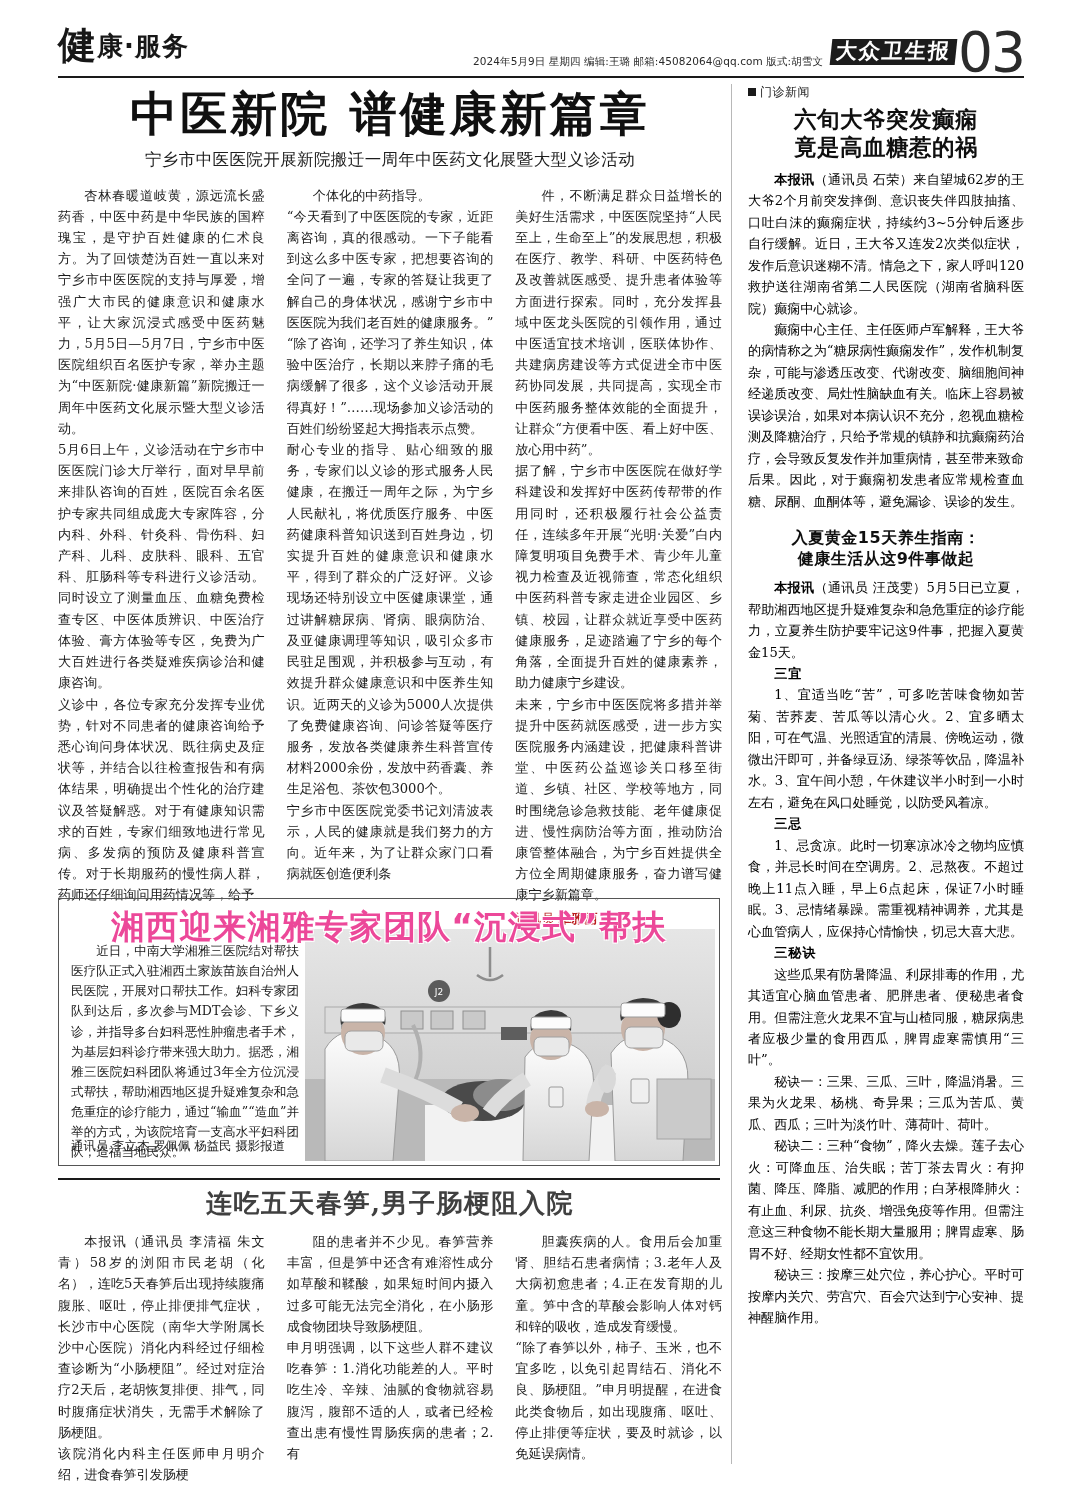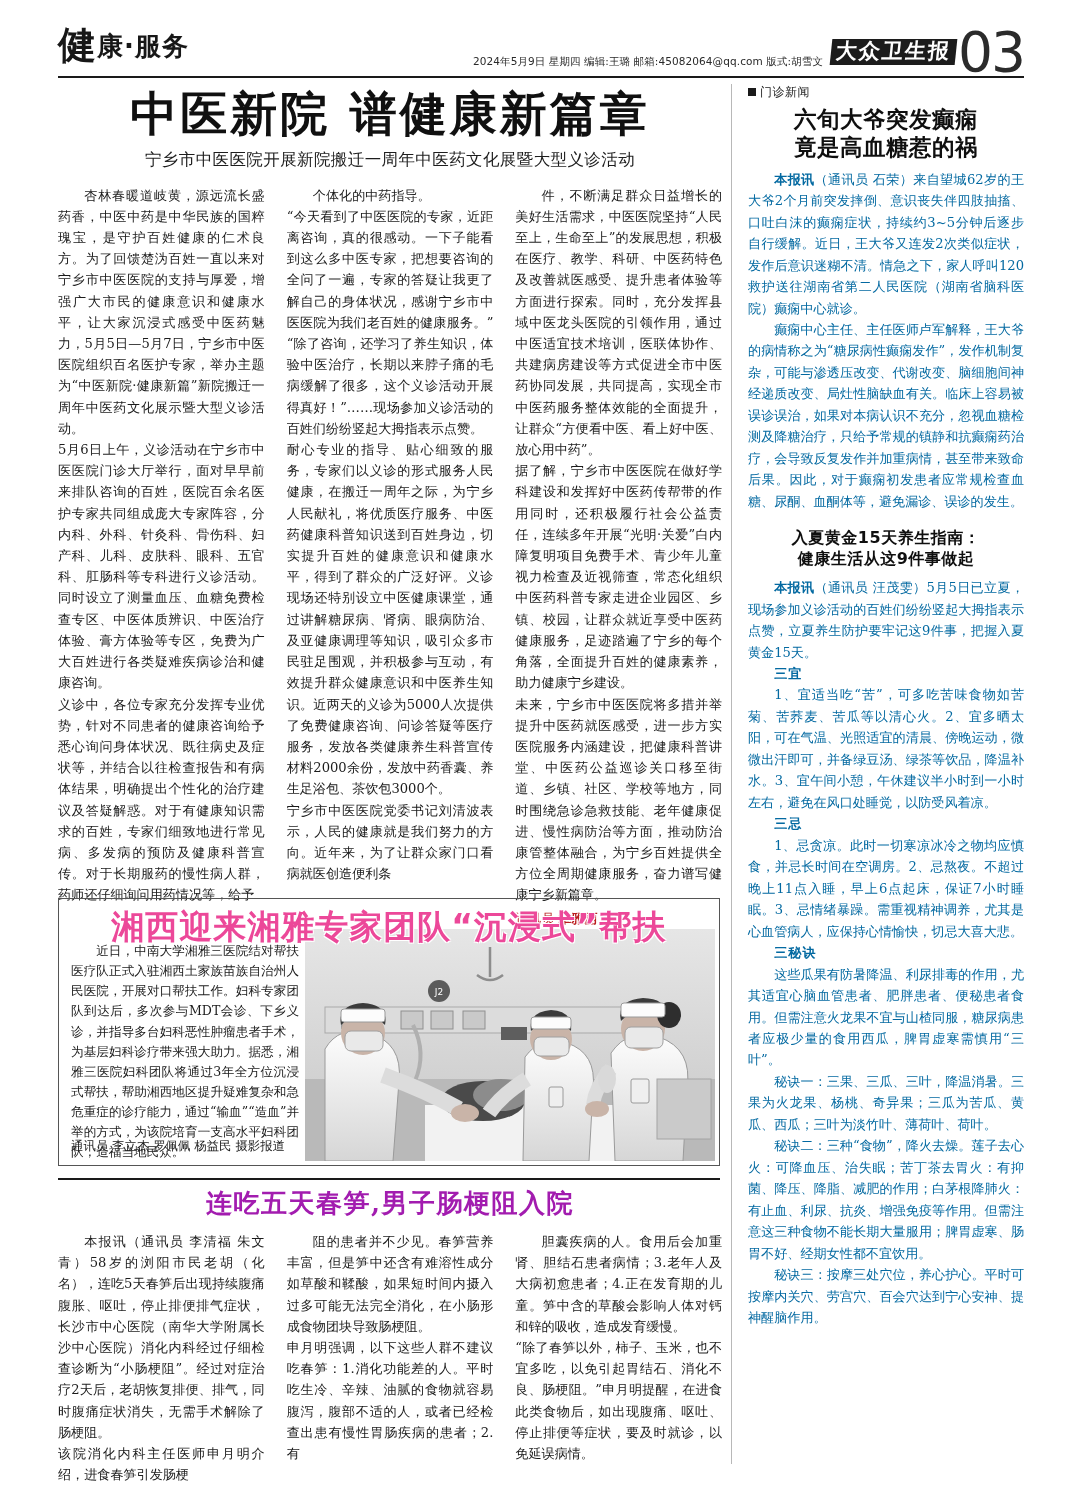--- a/index.html
+++ b/index.html
@@ -202,21 +202,21 @@
     position: absolute;
     left: 58px; top: 1186px;
     width: 664px;
   }
   .bottom-head {
     text-align: center;
     font-family: "DejaVu Serif", "Liberation Serif", serif;
     font-weight: 700;
     font-size: 26px;
     letter-spacing: 1.5px;
-    color: #a21caf;
+    color: #404040;
     margin-bottom: 10px;
   }
 
   
   .vrule {
     position: absolute;
     left: 731px; top: 84px;
     height: 1380px;
     border-left: 1px solid #b8b8b8;
   }
@@ -259,21 +259,21 @@
     color: #0f0f0f;
     margin: 16px 0 8px 0;
   }
   .side p {
     margin: 0;
     font-size: 13.1px;
     line-height: 1.64;
     text-align: justify;
     text-justify: inter-ideograph;
     text-indent: 2em;
-    color: #0369a1;
+    color: #000000;
     white-space: pre-wrap;
   }
   .sub-h {
     text-align: center;
     font-weight: 700;
     font-size: 13.6px;
     margin: 3px 0 1px 0;
     text-indent: 0;
     letter-spacing: 1px;
   }
@@ -406,21 +406,21 @@
       <div>六旬大爷突发癫痫</div>
       <div>竟是高血糖惹的祸</div>
     </div>
     <p><span class="lead">本报讯</span><span>（通讯员 石荣）来自望城62岁的王大爷2个月前突发摔倒、意识丧失伴四肢抽搐、口吐白沫的癫痫症状，持续约3~5分钟后逐步自行缓解。近日，王大爷又连发2次类似症状，发作后意识迷糊不清。情急之下，家人呼叫120救护送往湖南省第二人民医院（湖南省脑科医院）癫痫中心就诊。</span></p>
     <p>癫痫中心主任、主任医师卢军解释，王大爷的病情称之为“糖尿病性癫痫发作”，发作机制复杂，可能与渗透压改变、代谢改变、脑细胞间神经递质改变、局灶性脑缺血有关。临床上容易被误诊误治，如果对本病认识不充分，忽视血糖检测及降糖治疗，只给予常规的镇静和抗癫痫药治疗，会导致反复发作并加重病情，甚至带来致命后果。因此，对于癫痫初发患者应常规检查血糖、尿酮、血酮体等，避免漏诊、误诊的发生。</p>
 
     <div class="side-head2">
       <div>入夏黄金15天养生指南：</div>
       <div>健康生活从这9件事做起</div>
     </div>
-    <p><span class="lead">本报讯</span><span>（通讯员 汪茂雯）5月5日已立夏，现场参加义诊活动的百姓们纷纷竖起大拇指表示点赞，立夏养生防护要牢记这9件事，把握入夏黄金15天。</span></p>
+    <p><span class="lead">本报讯</span><span>（通讯员 汪茂雯）5月5日已立夏，帮助湘西地区提升疑难复杂和急危重症的诊疗能力，立夏养生防护要牢记这9件事，把握入夏黄金15天。</span></p>
     <p class="sub-h">三宜</p>
     <p>1、宜适当吃“苦”，可多吃苦味食物如苦菊、苦荞麦、苦瓜等以清心火。2、宜多晒太阳，可在气温、光照适宜的清晨、傍晚运动，微微出汗即可，并备绿豆汤、绿茶等饮品，降温补水。3、宜午间小憩，午休建议半小时到一小时左右，避免在风口处睡觉，以防受风着凉。</p>
     <p class="sub-h">三忌</p>
     <p>1、忌贪凉。此时一切寒凉冰冷之物均应慎食，并忌长时间在空调房。2、忌熬夜。不超过晚上11点入睡，早上6点起床，保证7小时睡眠。3、忌情绪暴躁。需重视精神调养，尤其是心血管病人，应保持心情愉快，切忌大喜大悲。</p>
     <p class="sub-h">三秘诀</p>
     <p>这些瓜果有防暑降温、利尿排毒的作用，尤其适宜心脑血管患者、肥胖患者、便秘患者食用。但需注意火龙果不宜与山楂同服，糖尿病患者应极少量的食用西瓜，脾胃虚寒需慎用“三叶”。</p>
     <p>秘诀一：三果、三瓜、三叶，降温消暑。三果为火龙果、杨桃、奇异果；三瓜为苦瓜、黄瓜、西瓜；三叶为淡竹叶、薄荷叶、荷叶。</p>
     <p>秘诀二：三种“食物”，降火去燥。莲子去心火：可降血压、治失眠；苦丁茶去胃火：有抑菌、降压、降脂、减肥的作用；白茅根降肺火：有止血、利尿、抗炎、增强免疫等作用。但需注意这三种食物不能长期大量服用；脾胃虚寒、肠胃不好、经期女性都不宜饮用。</p>
     <p>秘诀三：按摩三处穴位，养心护心。平时可按摩内关穴、劳宫穴、百会穴达到宁心安神、提神醒脑作用。</p>
   </div>

